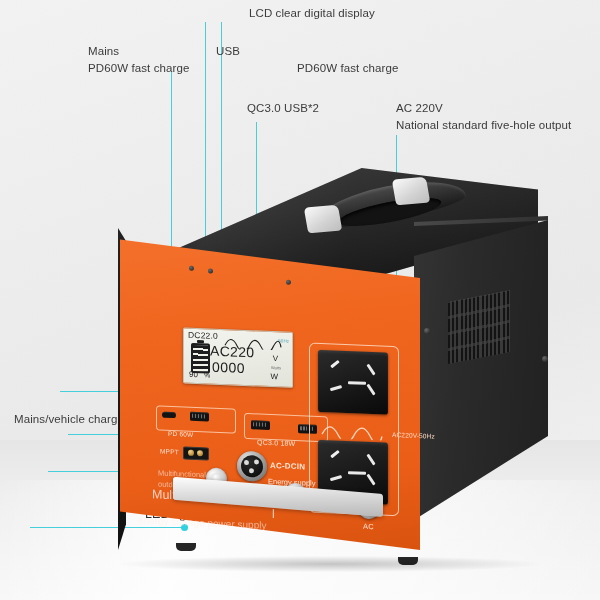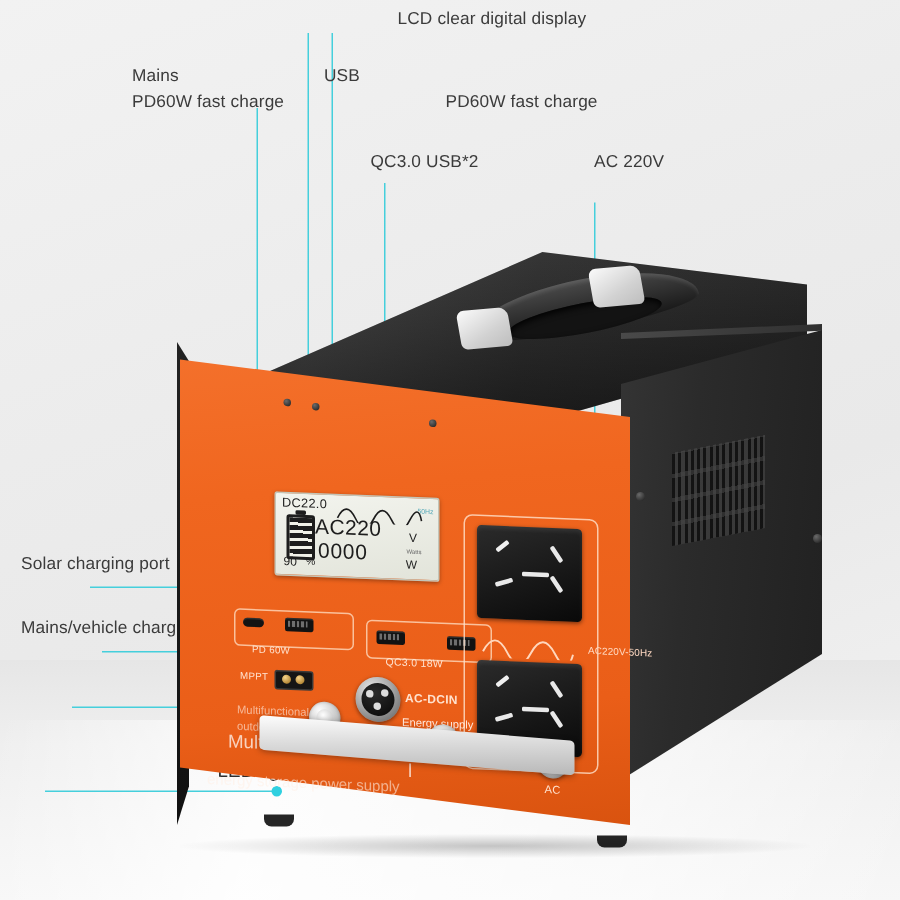--- a/index.html
+++ b/index.html
@@ -197,29 +197,29 @@
   <div class="ldot" style="left:196px;top:468px;"></div>
 
   <div class="lline h" style="left:30px;top:527px;width:155px;"></div>
   <div class="ldot" style="left:181px;top:524px;"></div>
 
   <div class="callout" style="left:88px;top:44px;">Mains</div>
   <div class="callout" style="left:88px;top:61px;">PD60W fast charge</div>
 
   <div class="callout" style="left:216px;top:44px;">USB</div>
 
-  <div class="callout" style="left:265px;top:6px;">LCD clear digital display</div>
+  <div class="callout" style="left:249px;top:6px;">LCD clear digital display</div>
 
   <div class="callout" style="left:297px;top:61px;">PD60W fast charge</div>
 
   <div class="callout" style="left:247px;top:101px;">QC3.0 USB*2</div>
 
   <div class="callout" style="left:396px;top:101px;">AC 220V</div>
-
-  <div class="callout" style="left:14px;top:369px;">Solar charging port</div>
+  <div class="callout" style="left:396px;top:118px;">National standard five-hole output</div>
+
 
   <div class="callout" style="left:14px;top:412px;">Mains/vehicle charging port</div>
 
   <div class="callout dark" style="left:148px;top:455px;font-weight:bold;font-size:12px;">button switch</div>
 
   <div class="callout dark" style="left:145px;top:507px;font-size:12.5px;">LED lighting lamp</div>
 
   <div id="device">
 
     <div class="lid"></div>

